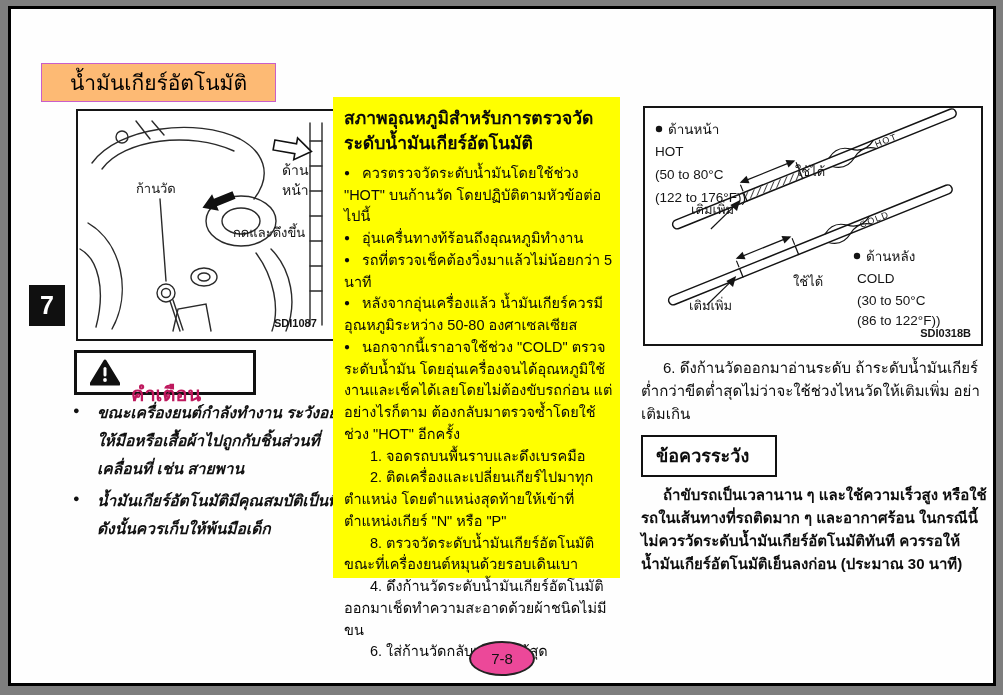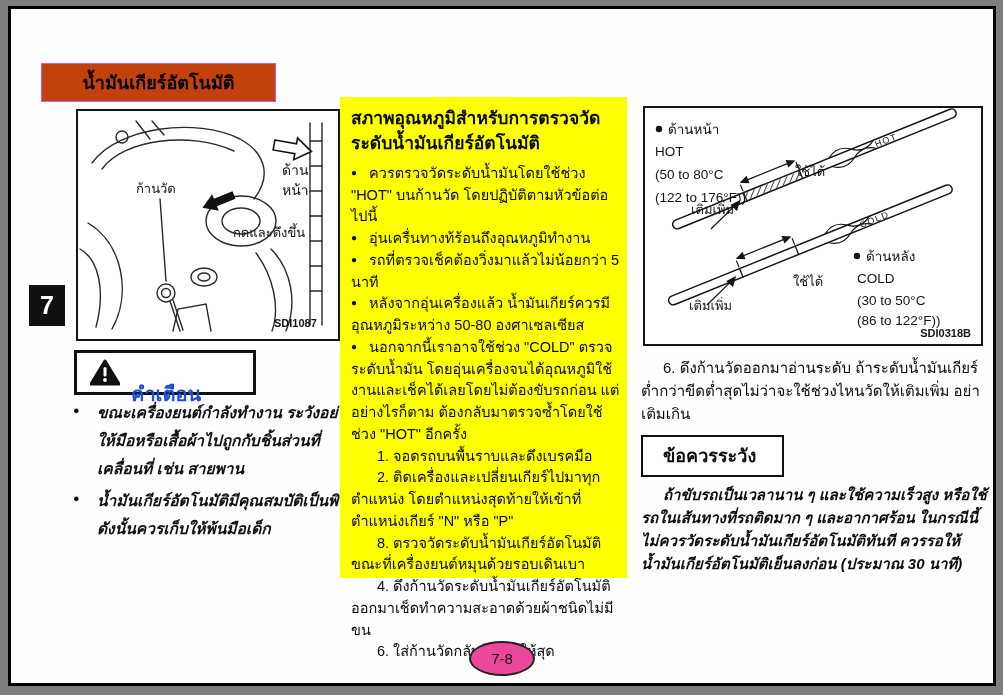--- a/index.html
+++ b/index.html
@@ -10,23 +10,23 @@
   .canvas{
     position:relative;width:1003px;height:695px;background:#7e7e7e;overflow:hidden;
   }
   .page{
     position:absolute;left:8px;top:6px;width:982px;height:674px;
     background:#fefefe;border:3px solid #000;
   }
   
   .title-banner{
     position:absolute;left:30px;top:54px;width:233px;height:37px;
-    background:#c2410c;border:1px solid #c95ec9;
+    background:#fdba74;border:1px solid #c95ec9;
     display:flex;align-items:center;justify-content:center;
-    font-size:18px;font-weight:bold;color:#000;
+    font-size:21px;font-weight:normal;color:#000;
   }
   
   .figure-box{
     position:absolute;border:2px solid #151515;background:#fff;
   }
   .engine-figure{left:65px;top:100px;width:260px;height:228px;}
   .dipstick-figure{left:632px;top:97px;width:336px;height:236px;}
   .figure-box svg{display:block;}
   .svg-label{fill:#141414;}
   
@@ -34,47 +34,47 @@
     position:absolute;left:18px;top:276px;width:36px;height:41px;
     background:#101010;color:#fff;font-size:25px;font-weight:bold;
     display:flex;align-items:center;justify-content:center;
   }
   
   .warning-box{
     position:absolute;left:63px;top:341px;width:182px;height:45px;
     border:3px solid #111;display:flex;align-items:center;gap:11px;
     padding-left:13px;box-sizing:border-box;background:#fff;
   }
-  .warning-title{font-size:20px;font-weight:bold;color:#1d4ed8;margin-top:42px;}
+  .warning-title{font-size:20px;font-weight:bold;color:#be185d;margin-top:42px;}
   .warning-bullets{
     position:absolute;left:60px;top:390px;width:278px;
     font-size:15.5px;line-height:1.8;font-style:italic;font-weight:bold;color:#111;
   }
   .wbullet{position:relative;padding-left:26px;margin-bottom:4px;}
   .wbullet .bdot{position:absolute;left:2px;top:2px;font-size:11px;font-style:normal;}
   
   .yellow-box{
-    position:absolute;left:329px;top:88px;width:287px;height:481px;
+    position:absolute;left:322px;top:88px;width:287px;height:481px;
     background:#ffff00;box-sizing:border-box;padding:9px 3px 0 11px;color:#0a0a0a;
   }
   .yb-heading{font-size:17.5px;font-weight:bold;line-height:1.45;margin-bottom:6px;}
   .yb-bullet{font-size:14.5px;line-height:1.5;}
   .yb-bullet .ydot{font-size:10px;margin-right:12px;vertical-align:2px;}
   .yb-step{font-size:14.5px;line-height:1.5;text-indent:26px;}
   
   .right-col{
     position:absolute;left:630px;top:340px;width:350px;color:#0d0d0d;margin-top:8px;
   }
   .r-para{font-size:15px;line-height:1.53;text-indent:22px;}
   .caution-box{
     display:inline-block;border:2.5px solid #111;background:#fff;
-    font-size:18px;font-weight:bold;padding:4px 26px 5px 20px;
+    font-size:18px;font-weight:bold;padding:4px 26px 5px 13px;
     margin:9px 0 7px 0;
   }
-  .r-ital{font-style:italic;font-weight:bold;}
+  .r-ital{font-weight:bold;}
   
   .page-num{
     position:absolute;left:458px;top:632px;width:62px;height:31px;
     border:2px solid #222;border-radius:50%;
     display:flex;align-items:center;justify-content:center;
     font-size:15px;color:#111;background:#ec4899;
   }
 </style>
 </head>
 <body>

